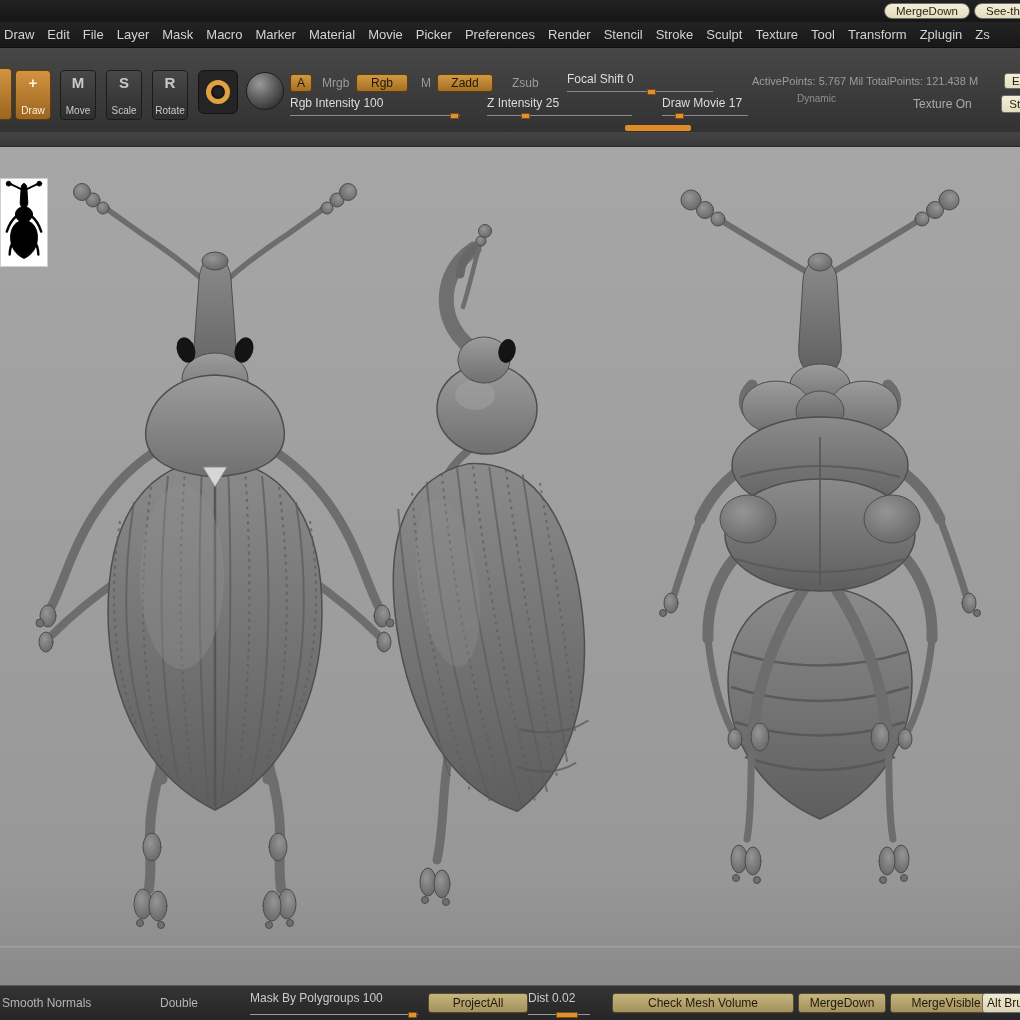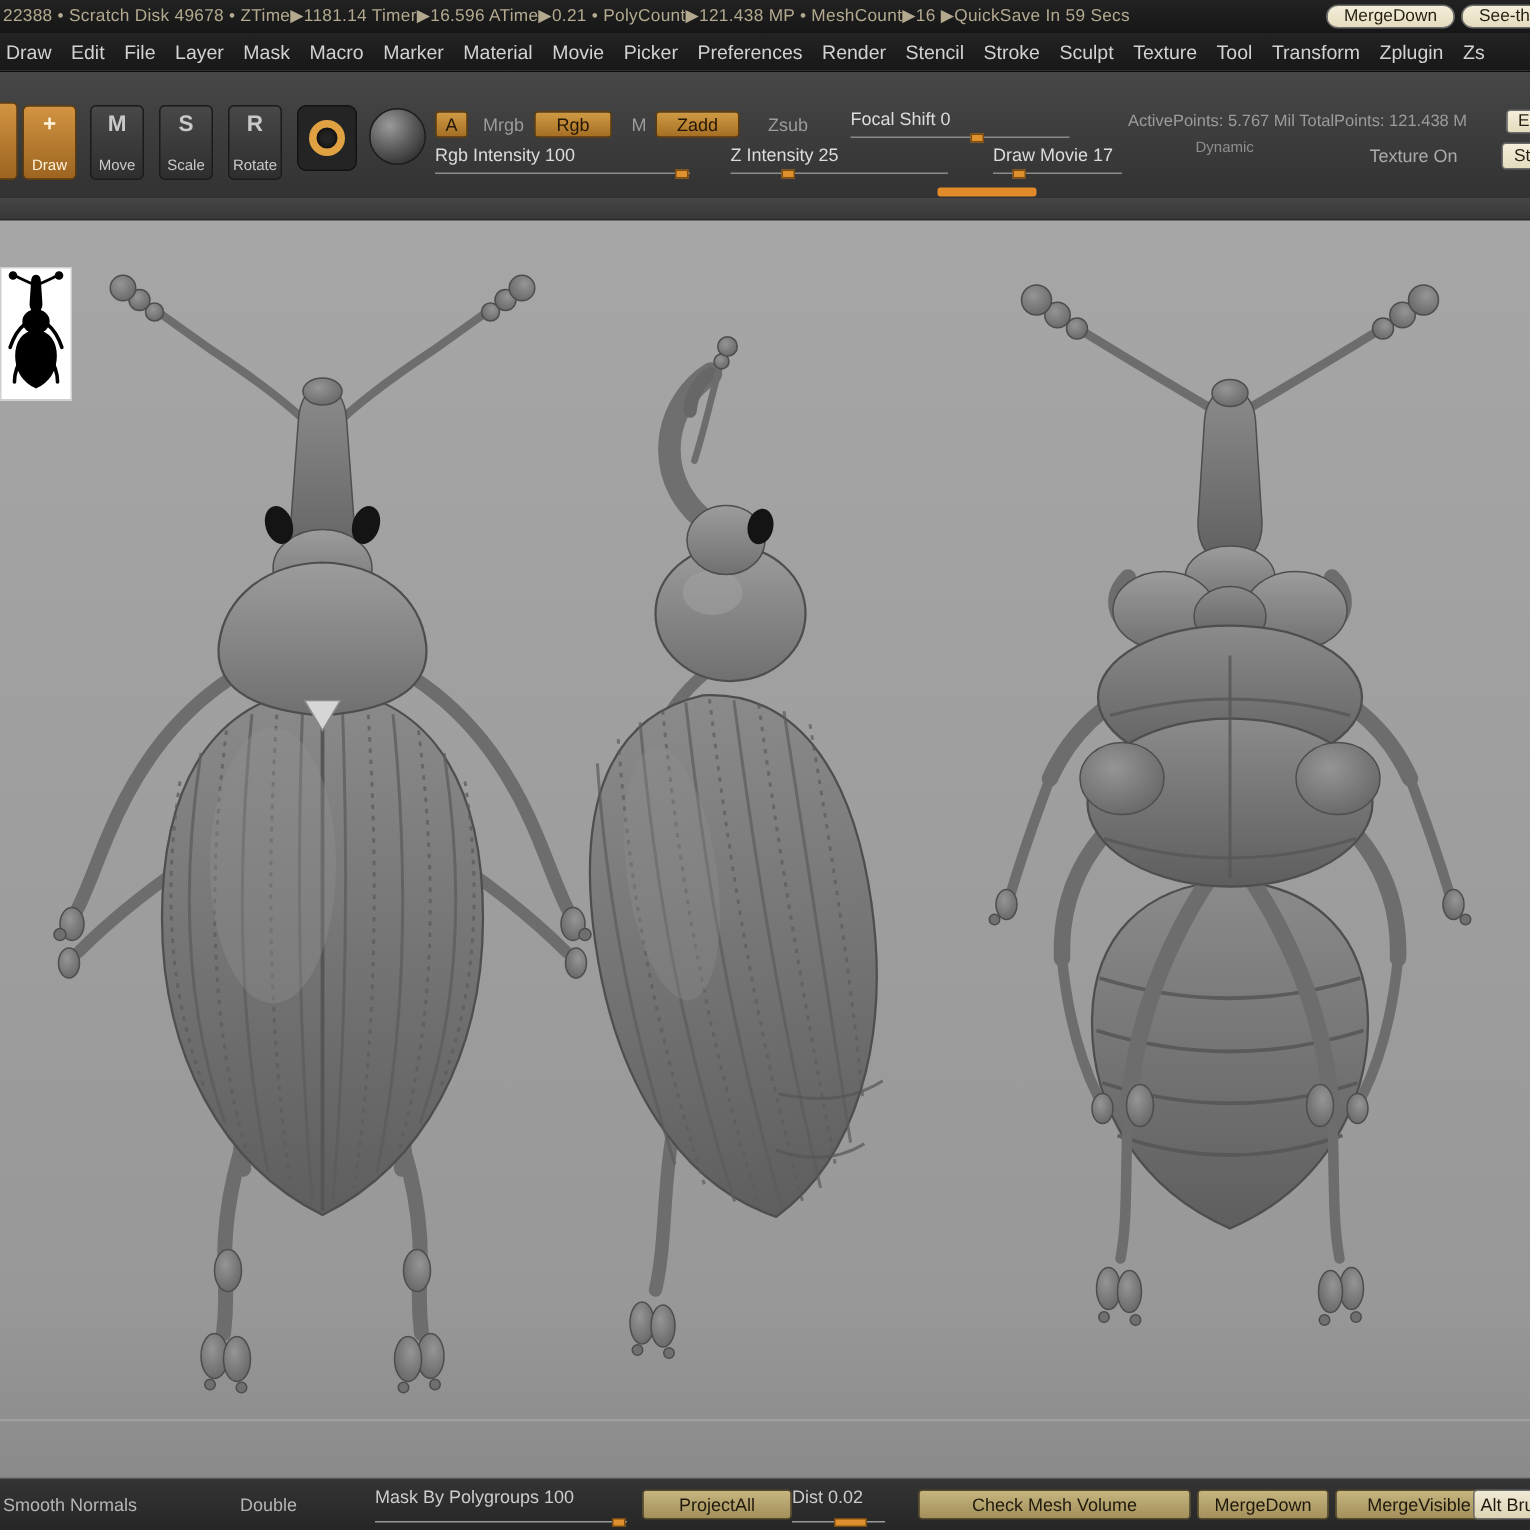--- a/index.html
+++ b/index.html
@@ -77,21 +77,20 @@
   .btn-cream { background: linear-gradient(#f0ead6,#ddd4b4); color:#201a0e; border:1px solid #6b6b6b; }
   .bb-slider { position:absolute; top:5px; height:24px; font-size:12px; color:#cscsc; color:#cccccc; }
   .bb-slider .slider-track { background:#9a9a9a; }
 </style>
 </head>
 <body>
 
 <div class="screen">
 
   <div class="statusbar">
-    <span class="status-left">22388 • Scratch Disk 49678 •  ZTime▶1181.14 Timer▶16.596 ATime▶0.21 • PolyCount▶121.438 MP  • MeshCount▶16  ▶QuickSave In 59 Secs</span>
     <span class="status-ac">AC</span>
     <div class="pill quicksave">MergeDown</div>
     <div class="pill seethrough">See-th</div>
   </div>
 
   <div class="menubar">
     <span class="menu-item">Draw</span>
     <span class="menu-item">Edit</span>
     <span class="menu-item">File</span>
     <span class="menu-item">Layer</span>

